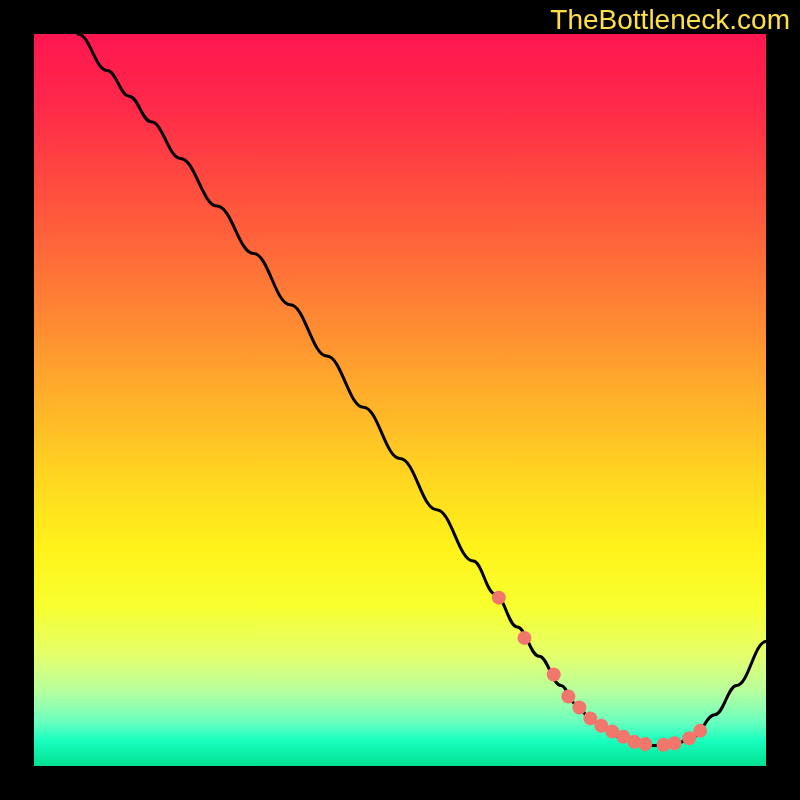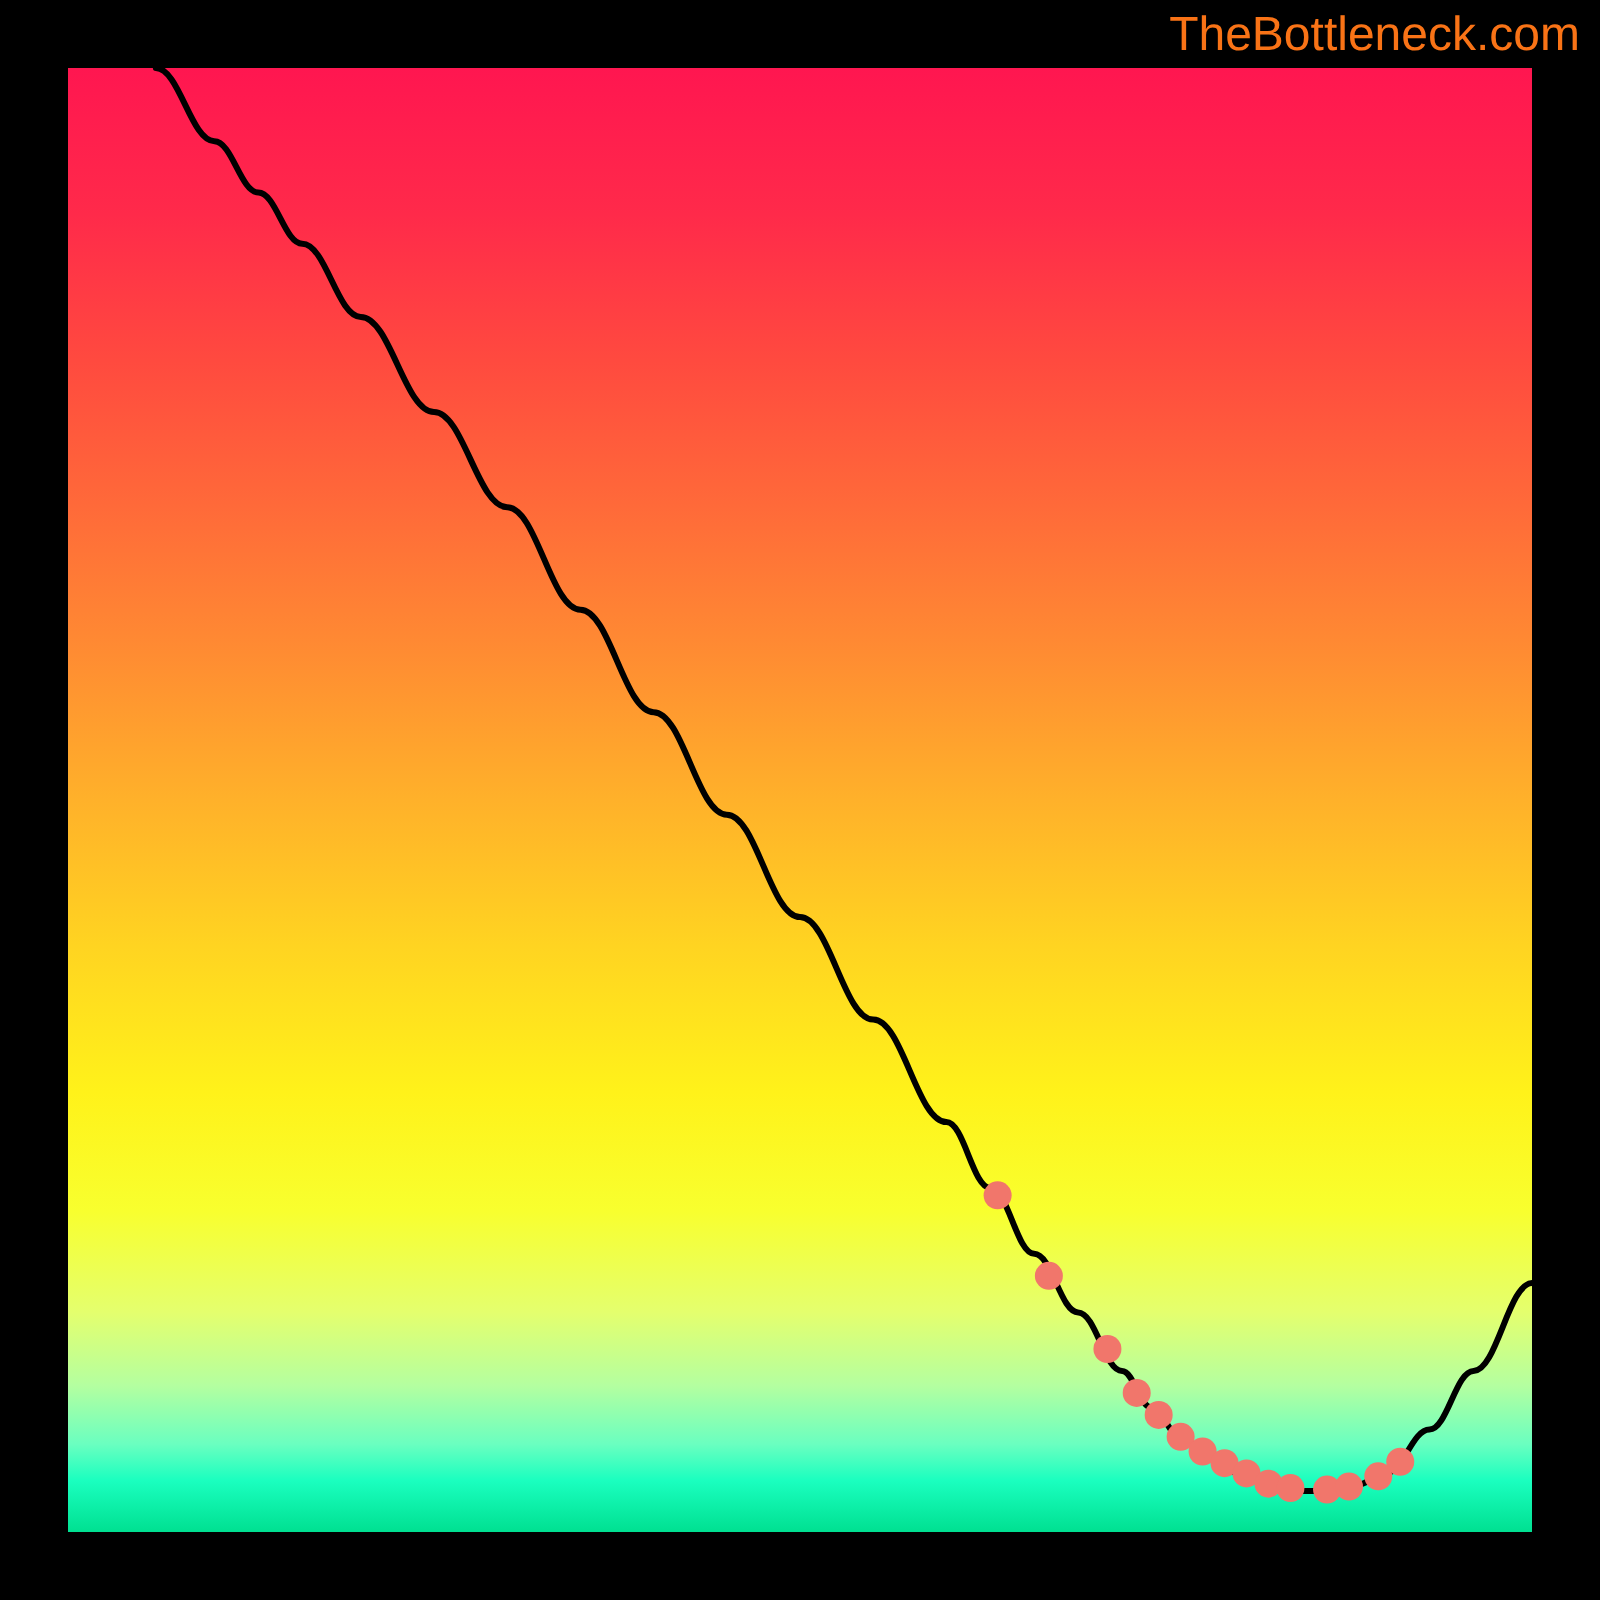--- a/index.html
+++ b/index.html
@@ -1,17 +1,17 @@
 <!DOCTYPE html>
 <html><head>
 <meta charset="utf-8">
 <style>
   * { margin: 0; padding: 0; box-sizing: border-box; }
   body { width: 800px; height: 800px; background: #000; font-family: Arial, sans-serif; position: relative; overflow: hidden; }
-  .watermark { position: absolute; top: 4px; right: 10px; color: #f97316; font-size: 24px; font-weight: 500; z-index: 10; }
+  .watermark { position: absolute; top: 4px; right: 10px; color: #fde047; font-size: 28px; font-weight: 500; z-index: 10; }
   .plot-area { position: absolute; top: 34px; left: 34px; width: 732px; height: 732px; }
   svg { display: block; }
 </style>
 </head>
 <body>
 
 <div class="watermark">TheBottleneck.com</div>
 
 <div class="plot-area">
   <svg id="chart-svg" width="732" height="732" viewBox="0 0 732 732">

